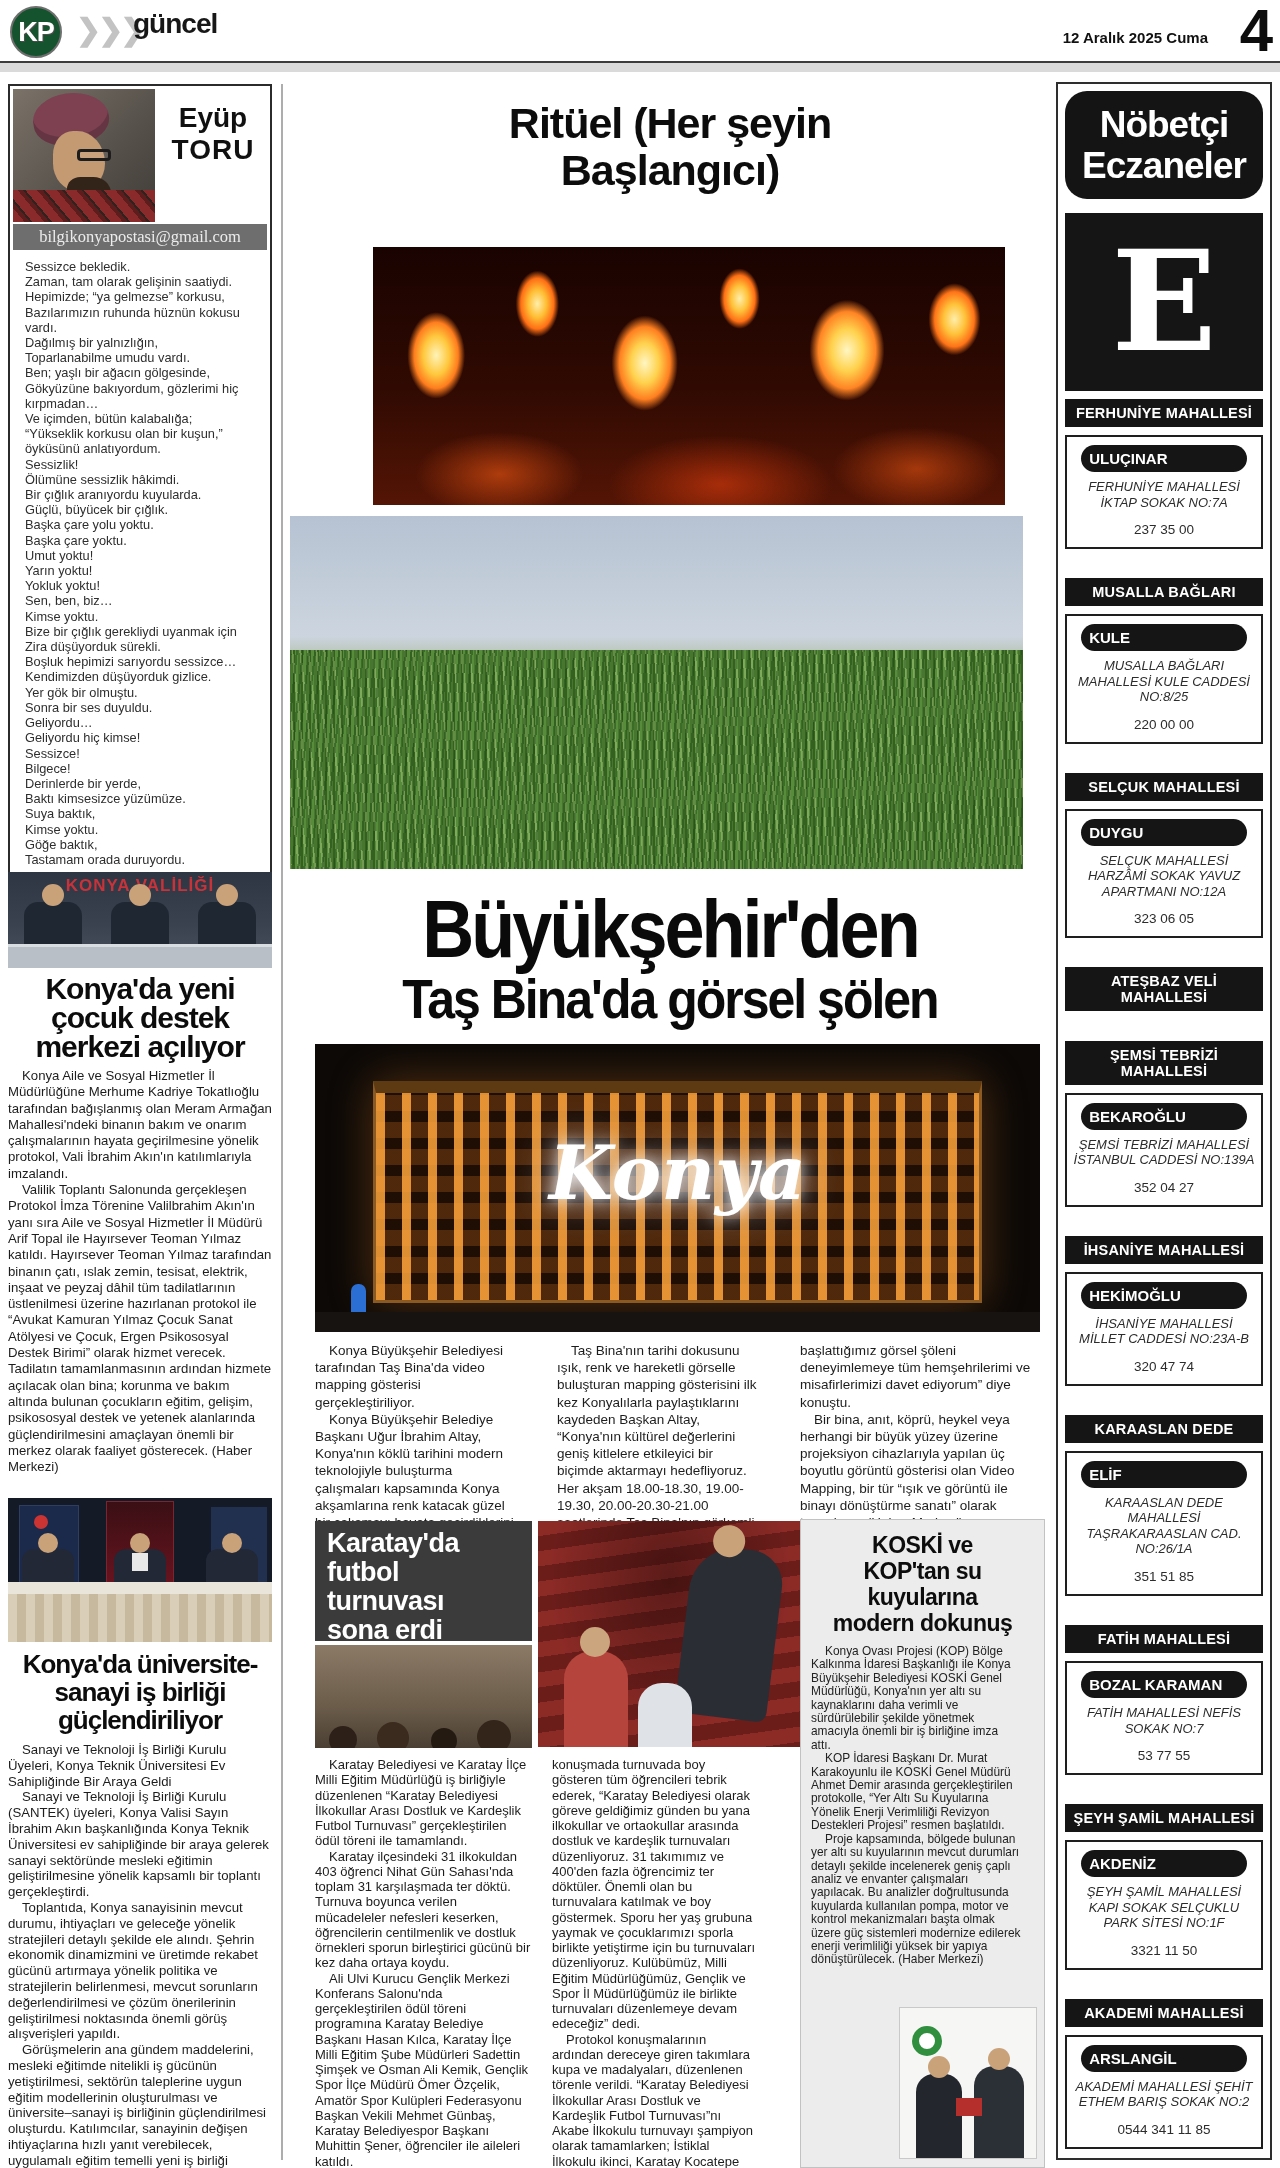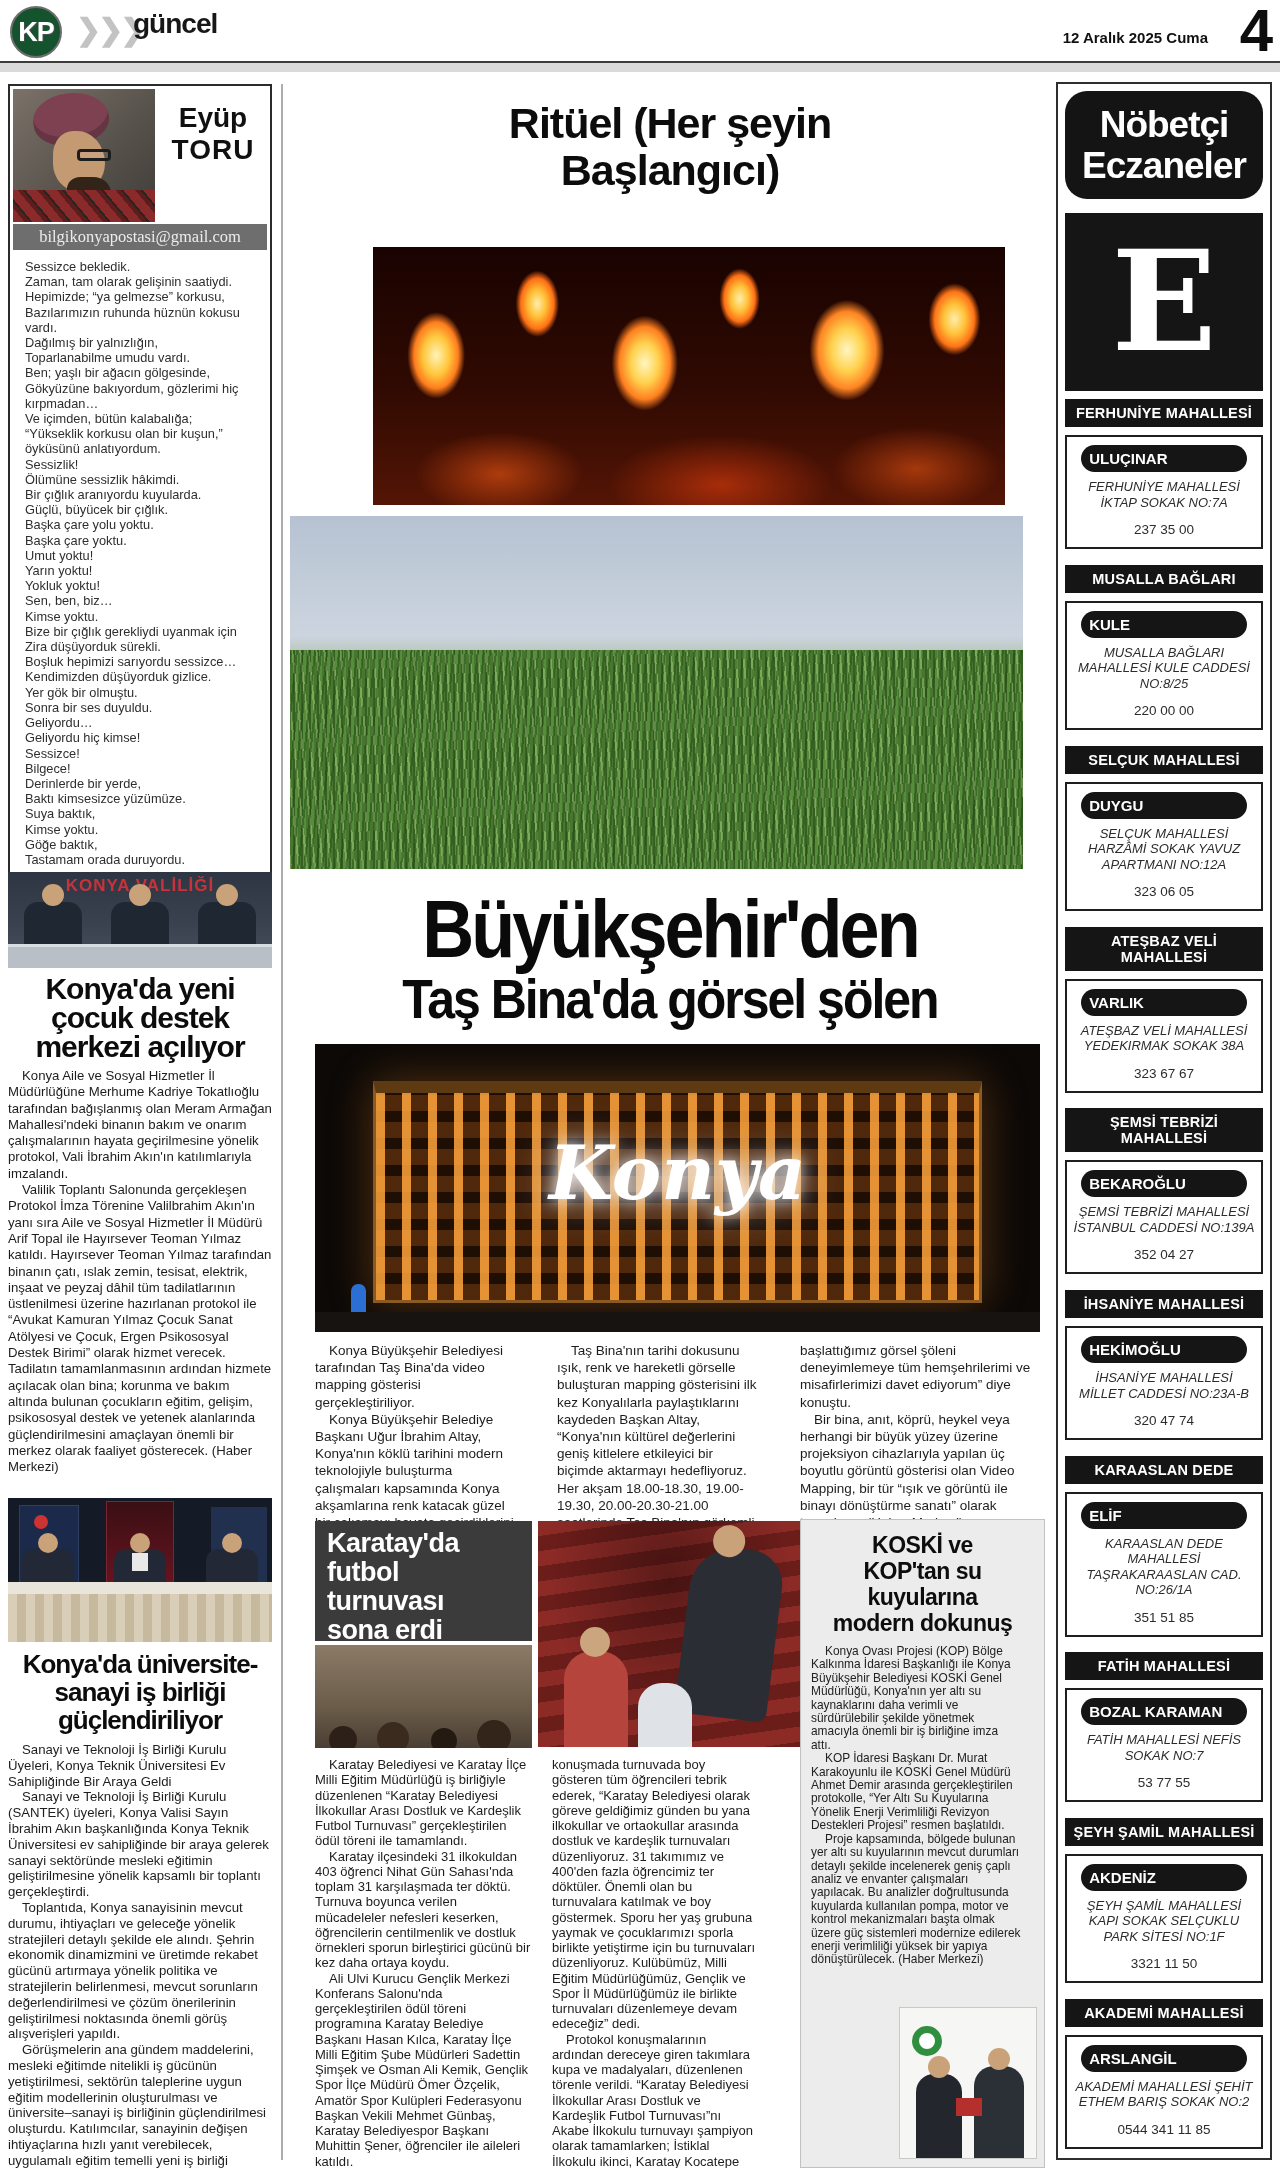--- a/index.html
+++ b/index.html
@@ -414,25 +414,20 @@
         <div class="ph-district">SELÇUK MAHALLESİ</div>
         <div class="ph-box">
           <div class="ph-pill">DUYGU</div>
           <div class="ph-address">SELÇUK MAHALLESİ HARZÂMİ SOKAK YAVUZ APARTMANI NO:12A</div>
           <div class="ph-phone">323 06 05</div>
         </div>
       </div>
 
       <div class="ph-entry">
         <div class="ph-district">ATEŞBAZ VELİ MAHALLESİ</div>
-        <div class="ph-box">
-          <div class="ph-pill">VARLIK</div>
-          <div class="ph-address">ATEŞBAZ VELİ MAHALLESİ YEDEKIRMAK SOKAK 38A</div>
-          <div class="ph-phone">323 67 67</div>
-        </div>
       </div>
 
       <div class="ph-entry">
         <div class="ph-district">ŞEMSİ TEBRİZİ MAHALLESİ</div>
         <div class="ph-box">
           <div class="ph-pill">BEKAROĞLU</div>
           <div class="ph-address">ŞEMSİ TEBRİZİ MAHALLESİ İSTANBUL CADDESİ NO:139A</div>
           <div class="ph-phone">352 04 27</div>
         </div>
       </div>

